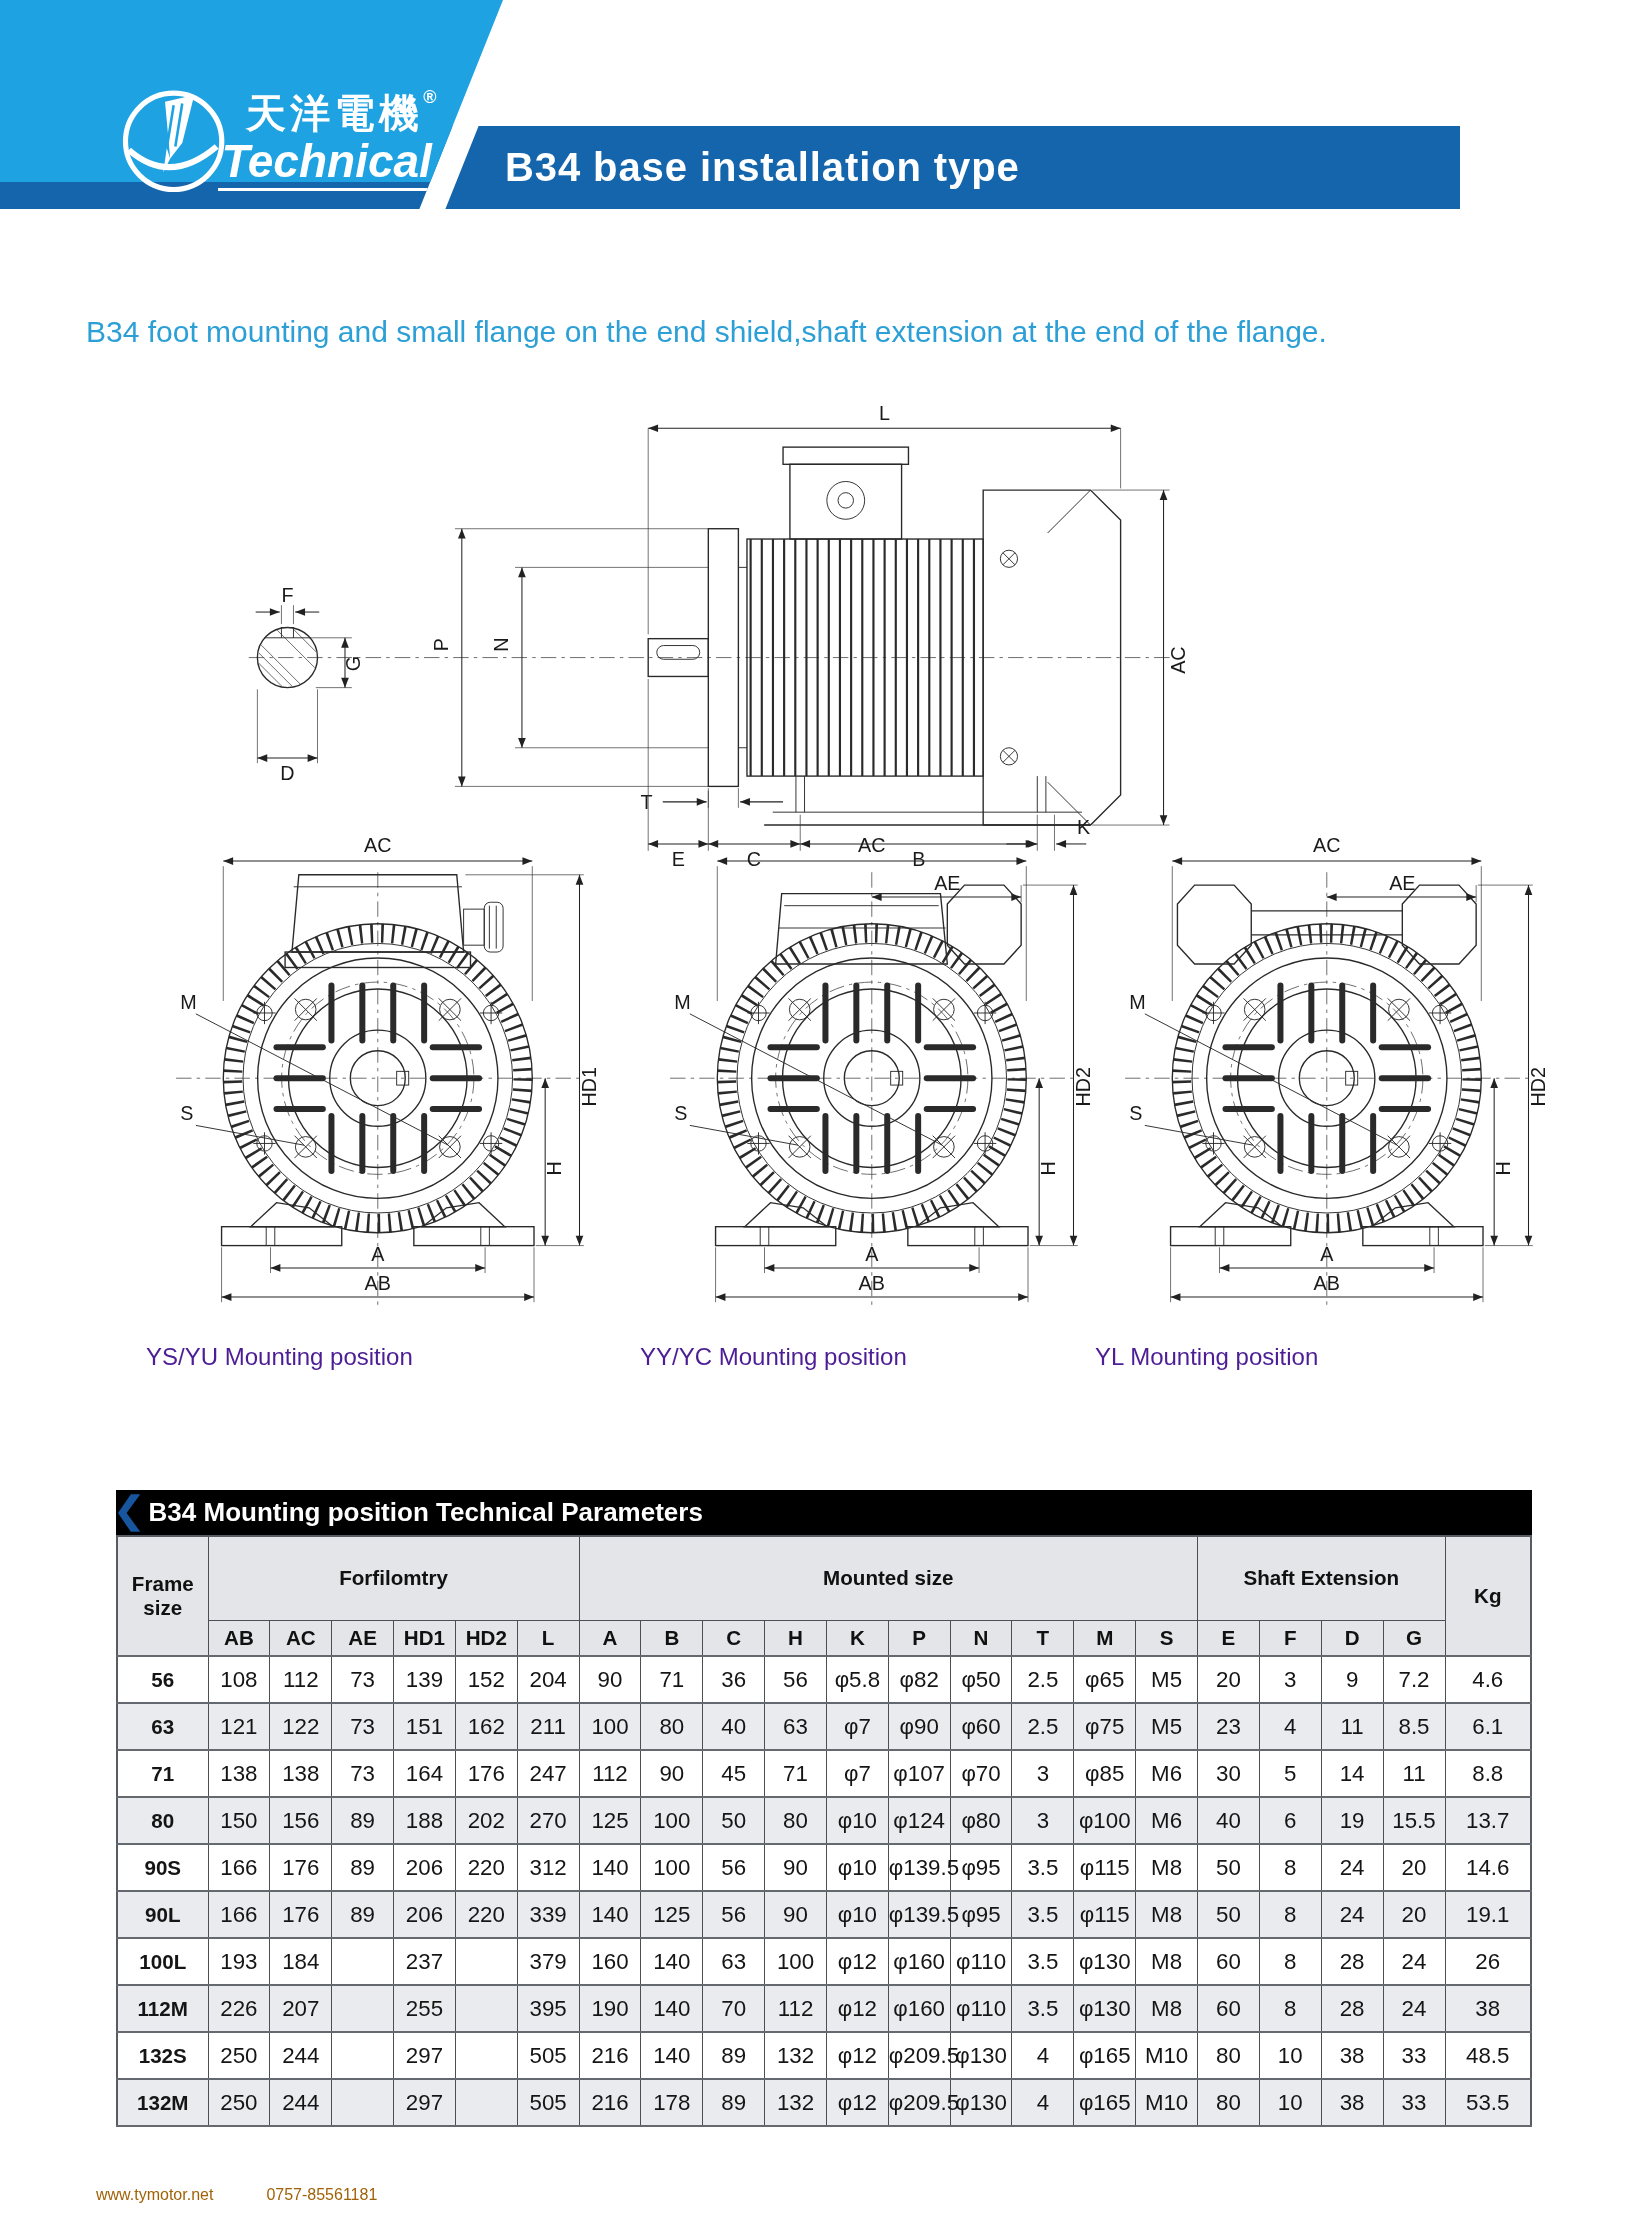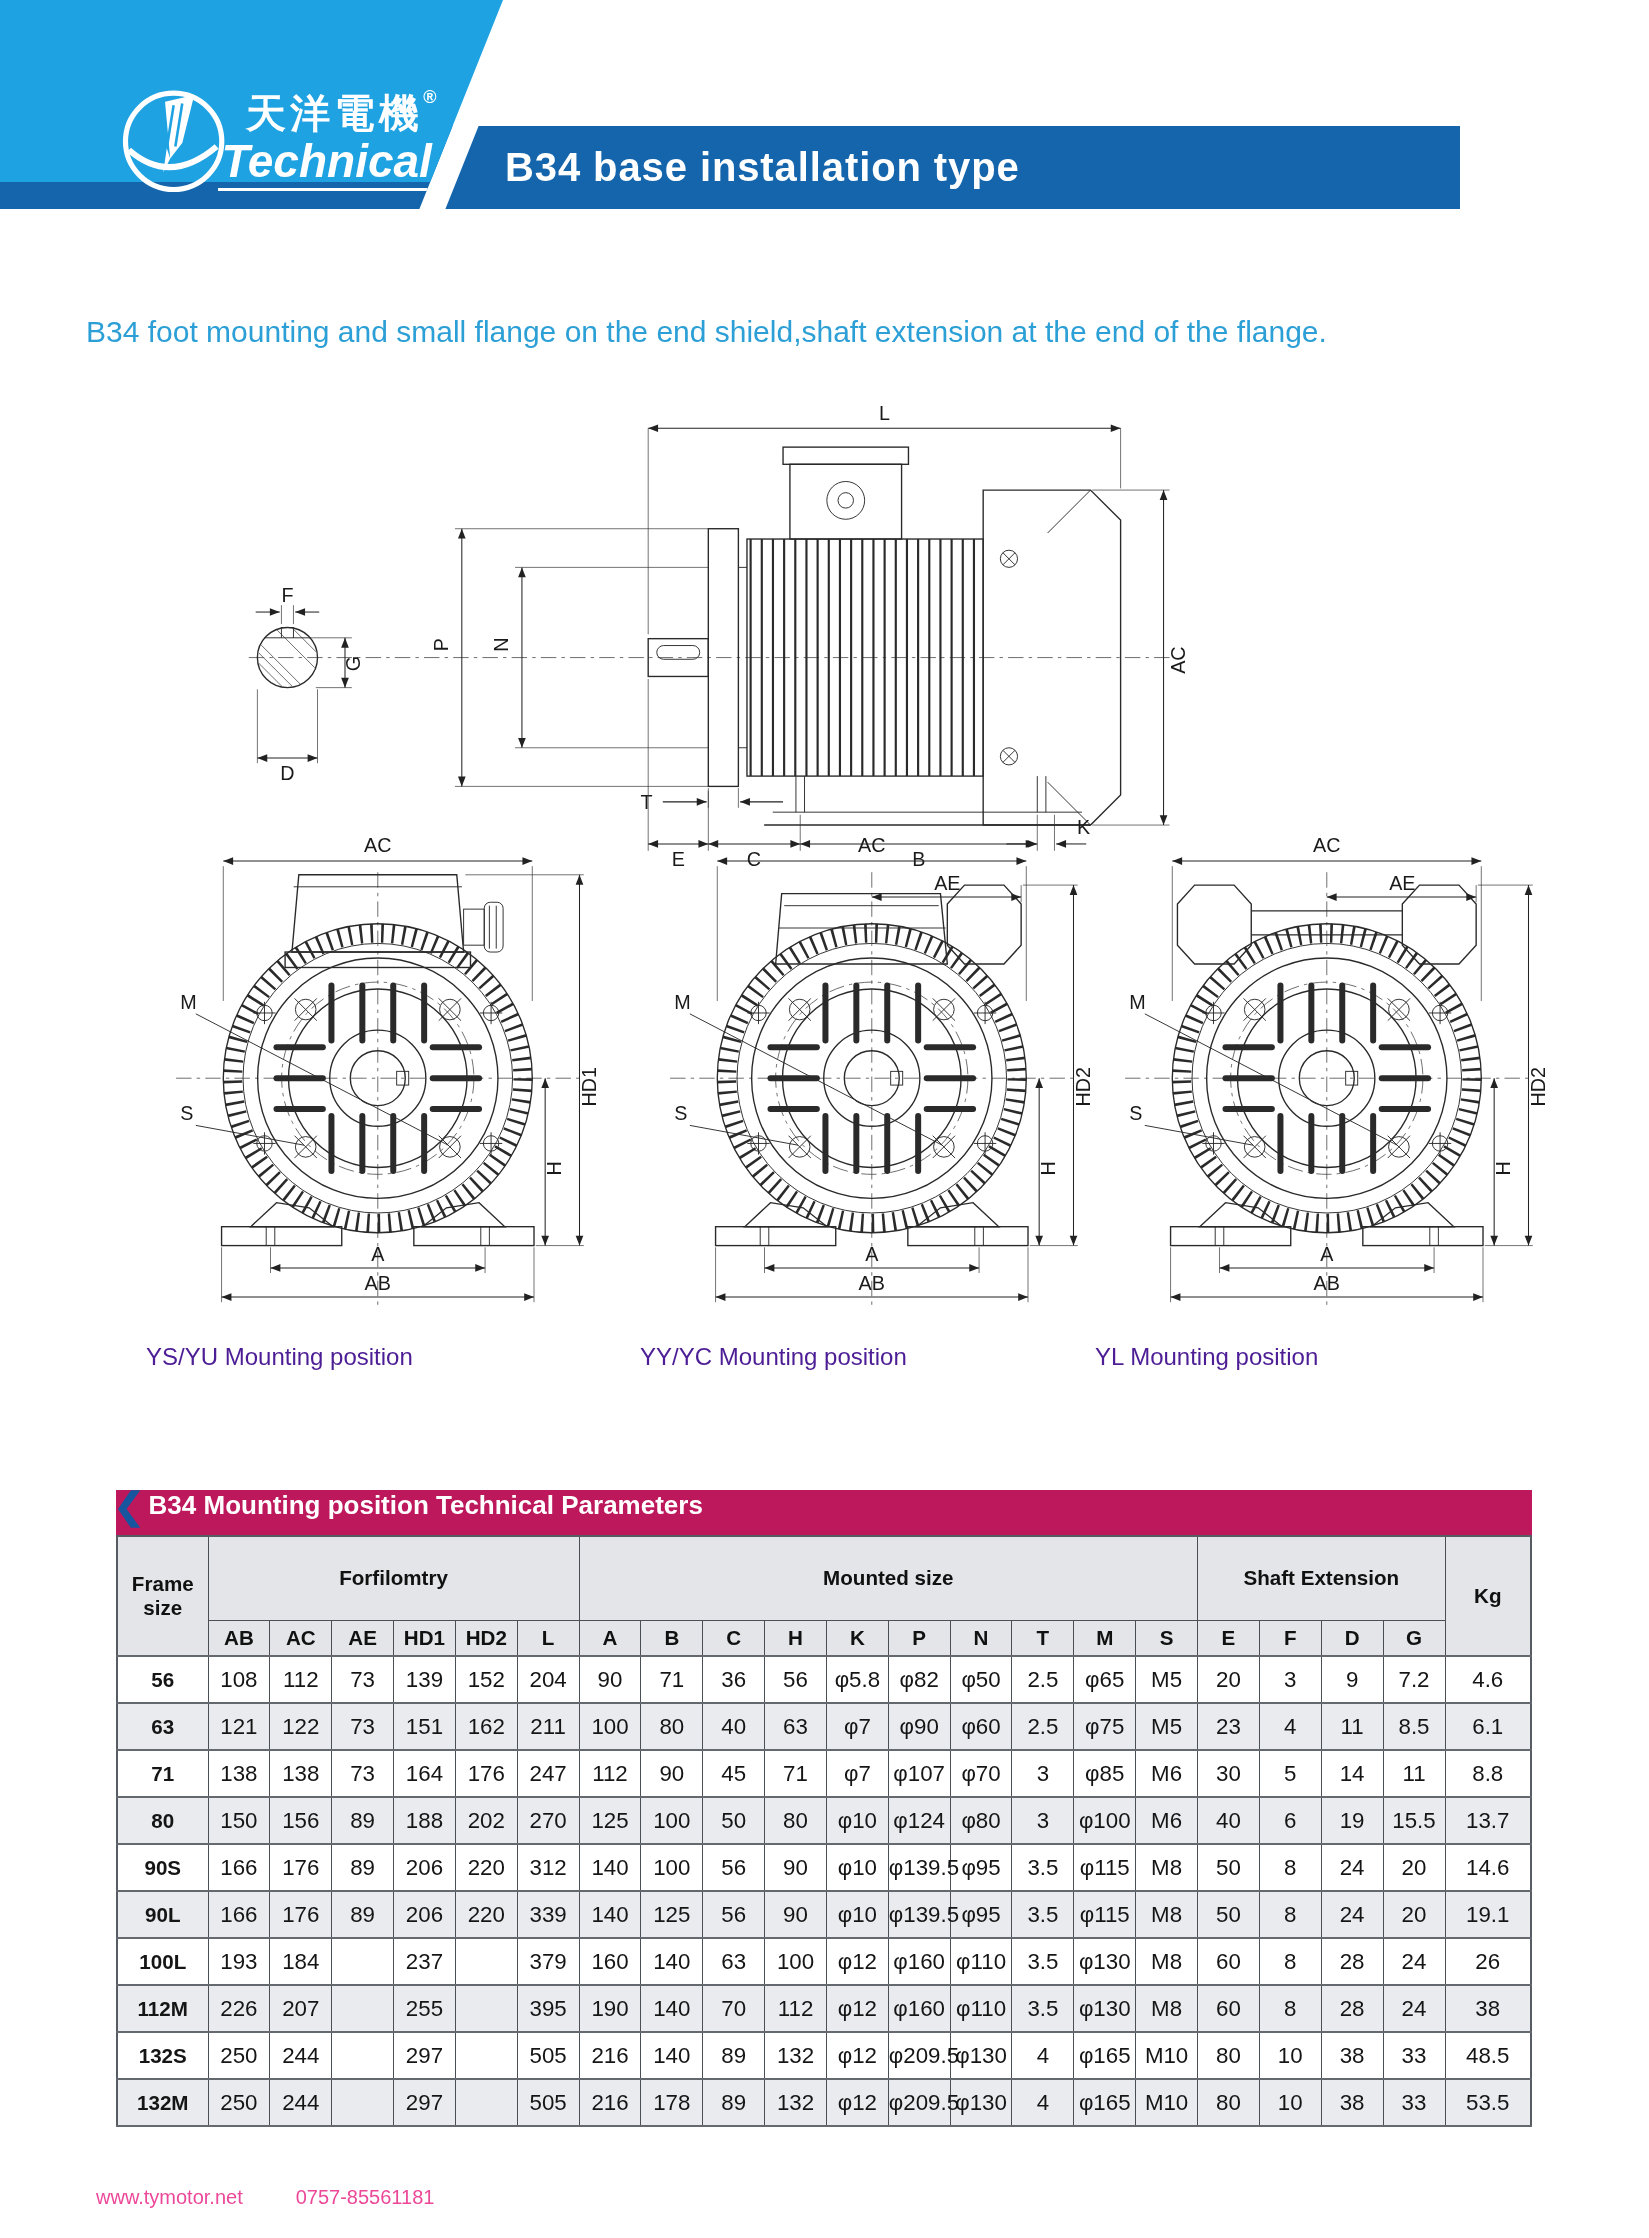--- a/index.html
+++ b/index.html
@@ -30,37 +30,37 @@
   .ln2{fill:none;stroke:#2a2a2a;stroke-width:1.1px;}
   .fin{fill:none;stroke:#2a2a2a;}
   .cl{fill:none;stroke:#444;stroke-width:0.9px;stroke-dasharray:18 6 4 6;}
   .dim{fill:none;stroke:#222;stroke-width:1.2px;}
   .ext{fill:none;stroke:#333;stroke-width:0.8px;}
   .lbl{fill:#1a1a1a;font-size:23px;font-family:"Liberation Sans",sans-serif;stroke:none;}
   .slot{fill:none;stroke:#2a2a2a;stroke-width:7px;stroke-linecap:round;}
   .cap{position:absolute;font-size:24px;color:#4c1d95;width:455px;}
   
   .tablewrap{position:absolute;left:116px;top:1490px;width:1416px;}
-  .tbar{height:45px;background:#be185d;display:flex;color:#fff;}
+  .tbar{height:45px;background:#000000;display:flex;align-items:center;color:#fff;}
   .tbar .chev{margin-left:1.7px;margin-right:8.6px;display:block;}
   .tbar .ttl{font-size:26px;font-weight:bold;}
   table{width:100%;border-collapse:collapse;table-layout:fixed;border:2.6px solid #565c62;}
   col.c-frame{width:91px;} col.c-kg{width:86px;}
   thead tr{background:#e3e5e9;}
   th{font-size:20.6px;font-weight:bold;color:#111;}
   thead tr.grp{height:84px;} thead tr.sub{height:36px;}
   tbody tr{height:47px;background:#fff;border-radius:6px;}
   tbody tr.alt{background:#e9ebef;}
   th,td{text-align:center;vertical-align:middle;border-left:0.9px solid #4a4f55;padding:0;}
   tr{border-bottom:2.6px solid #63696f;}
   thead tr.grp{border-bottom:0.9px solid #4a4f55;}
   td{font-size:22.3px;color:#151515;}
   td.frame{font-size:20.6px;font-weight:bold;}
   
-  .footer{position:absolute;left:96px;top:2186px;font-size:20px;color:#ec4899;}
+  .footer{position:absolute;left:96px;top:2186px;font-size:16px;color:#a16207;}
   .footer .phone{margin-left:53px;}
 </style>
 </head>
 <body>
 
 <div class="hdr">
   <div class="hdr-band">
     <div class="bt">B34 base installation type</div>
   </div>
   <div class="hdr-sliver"></div>

